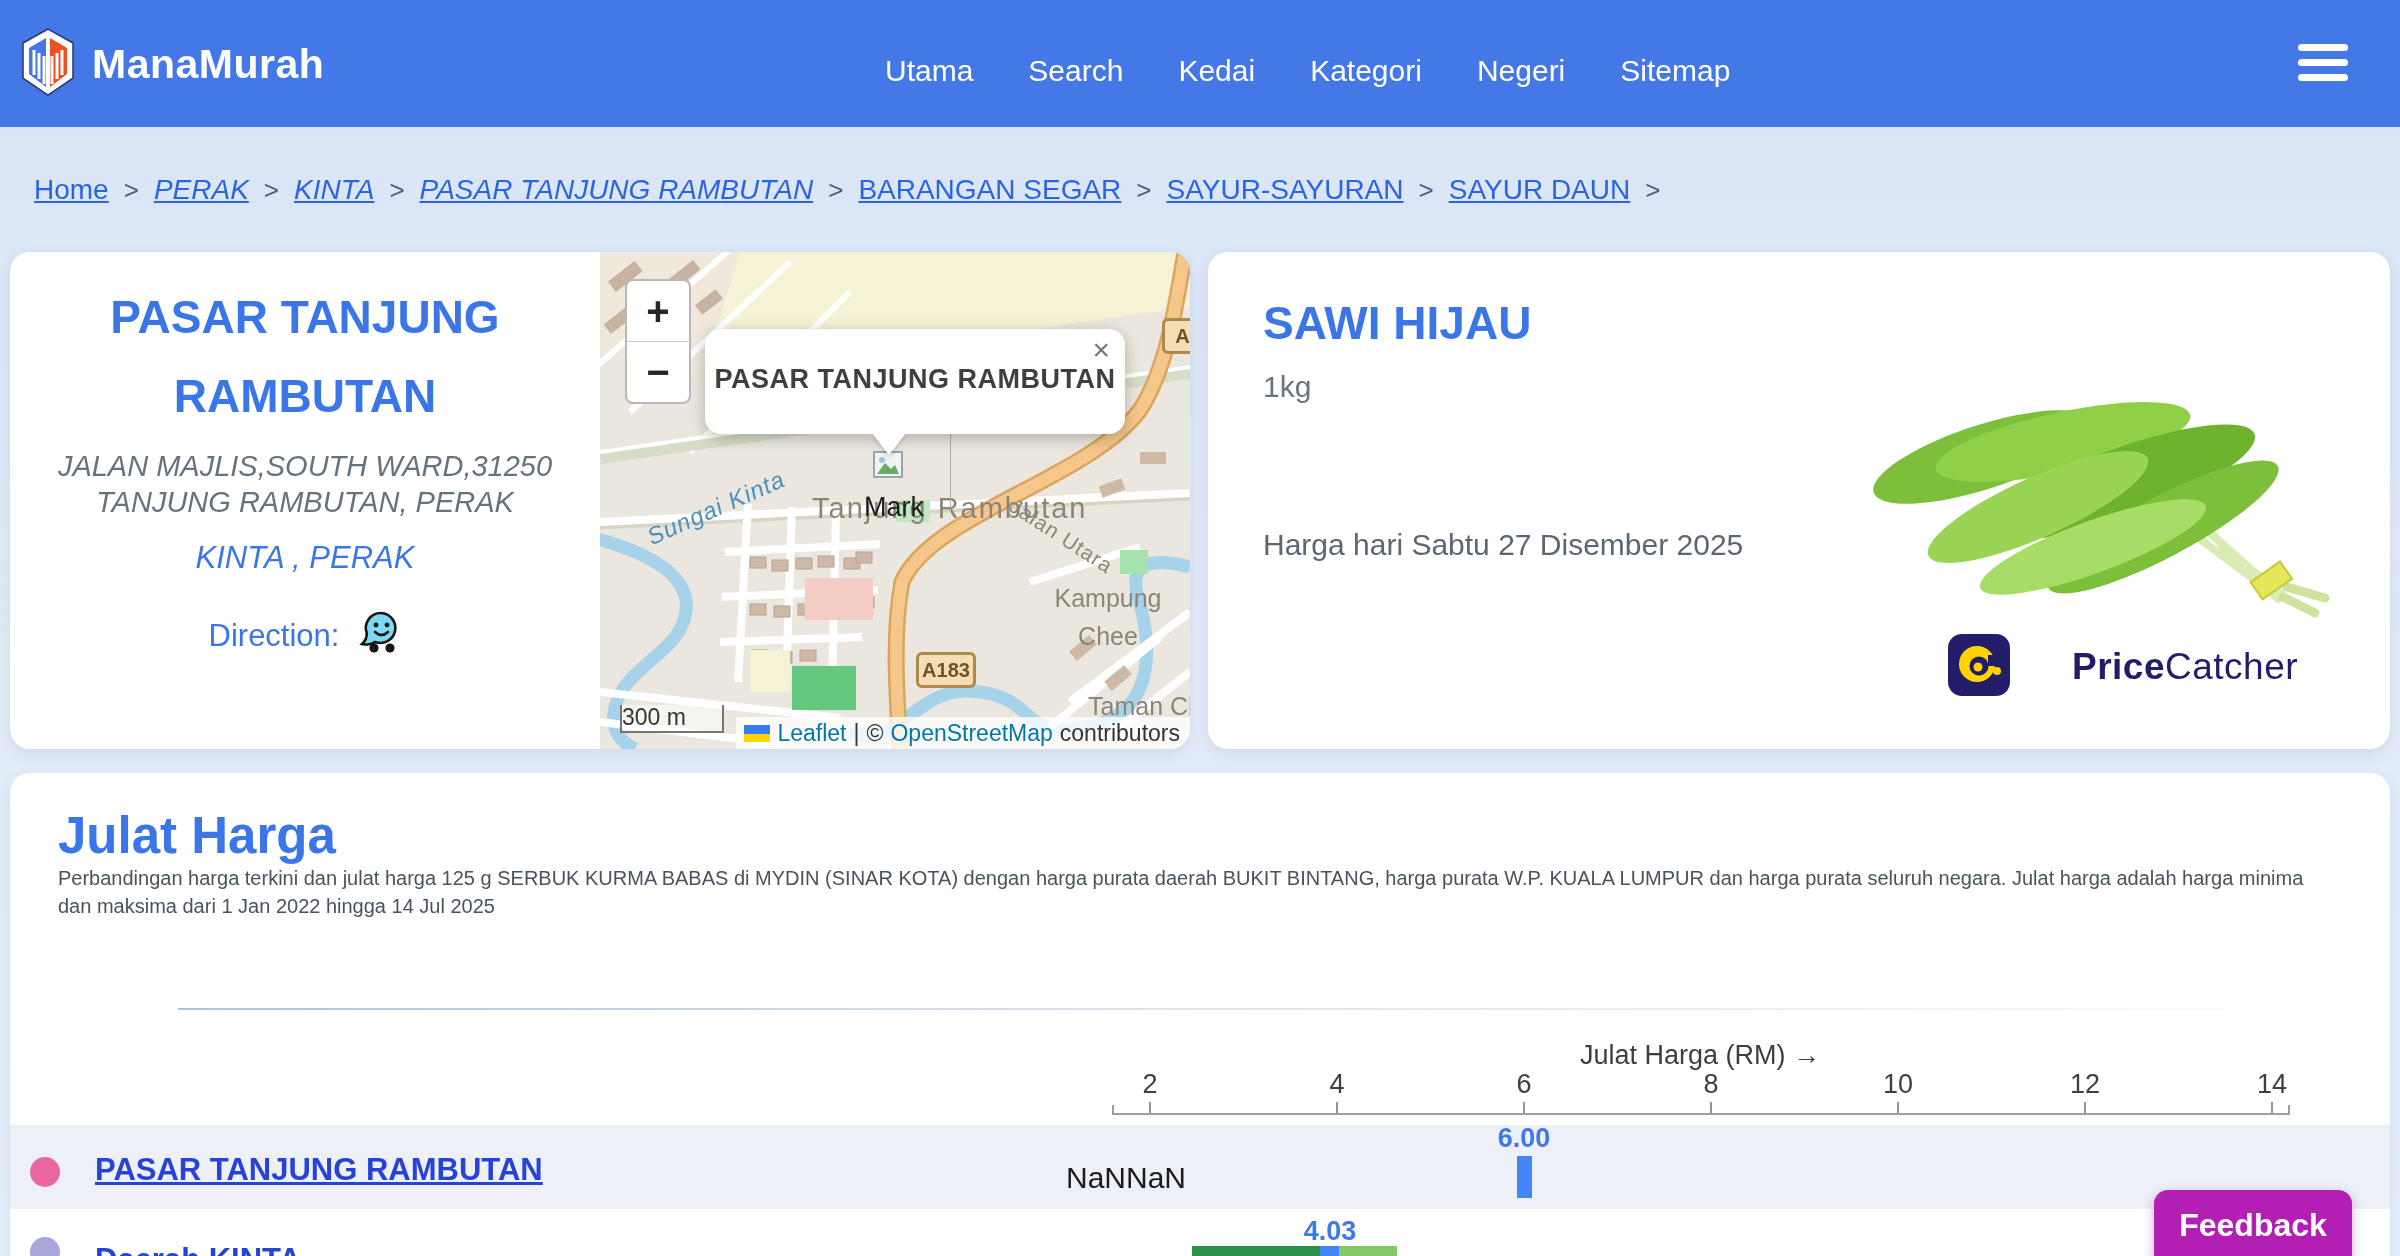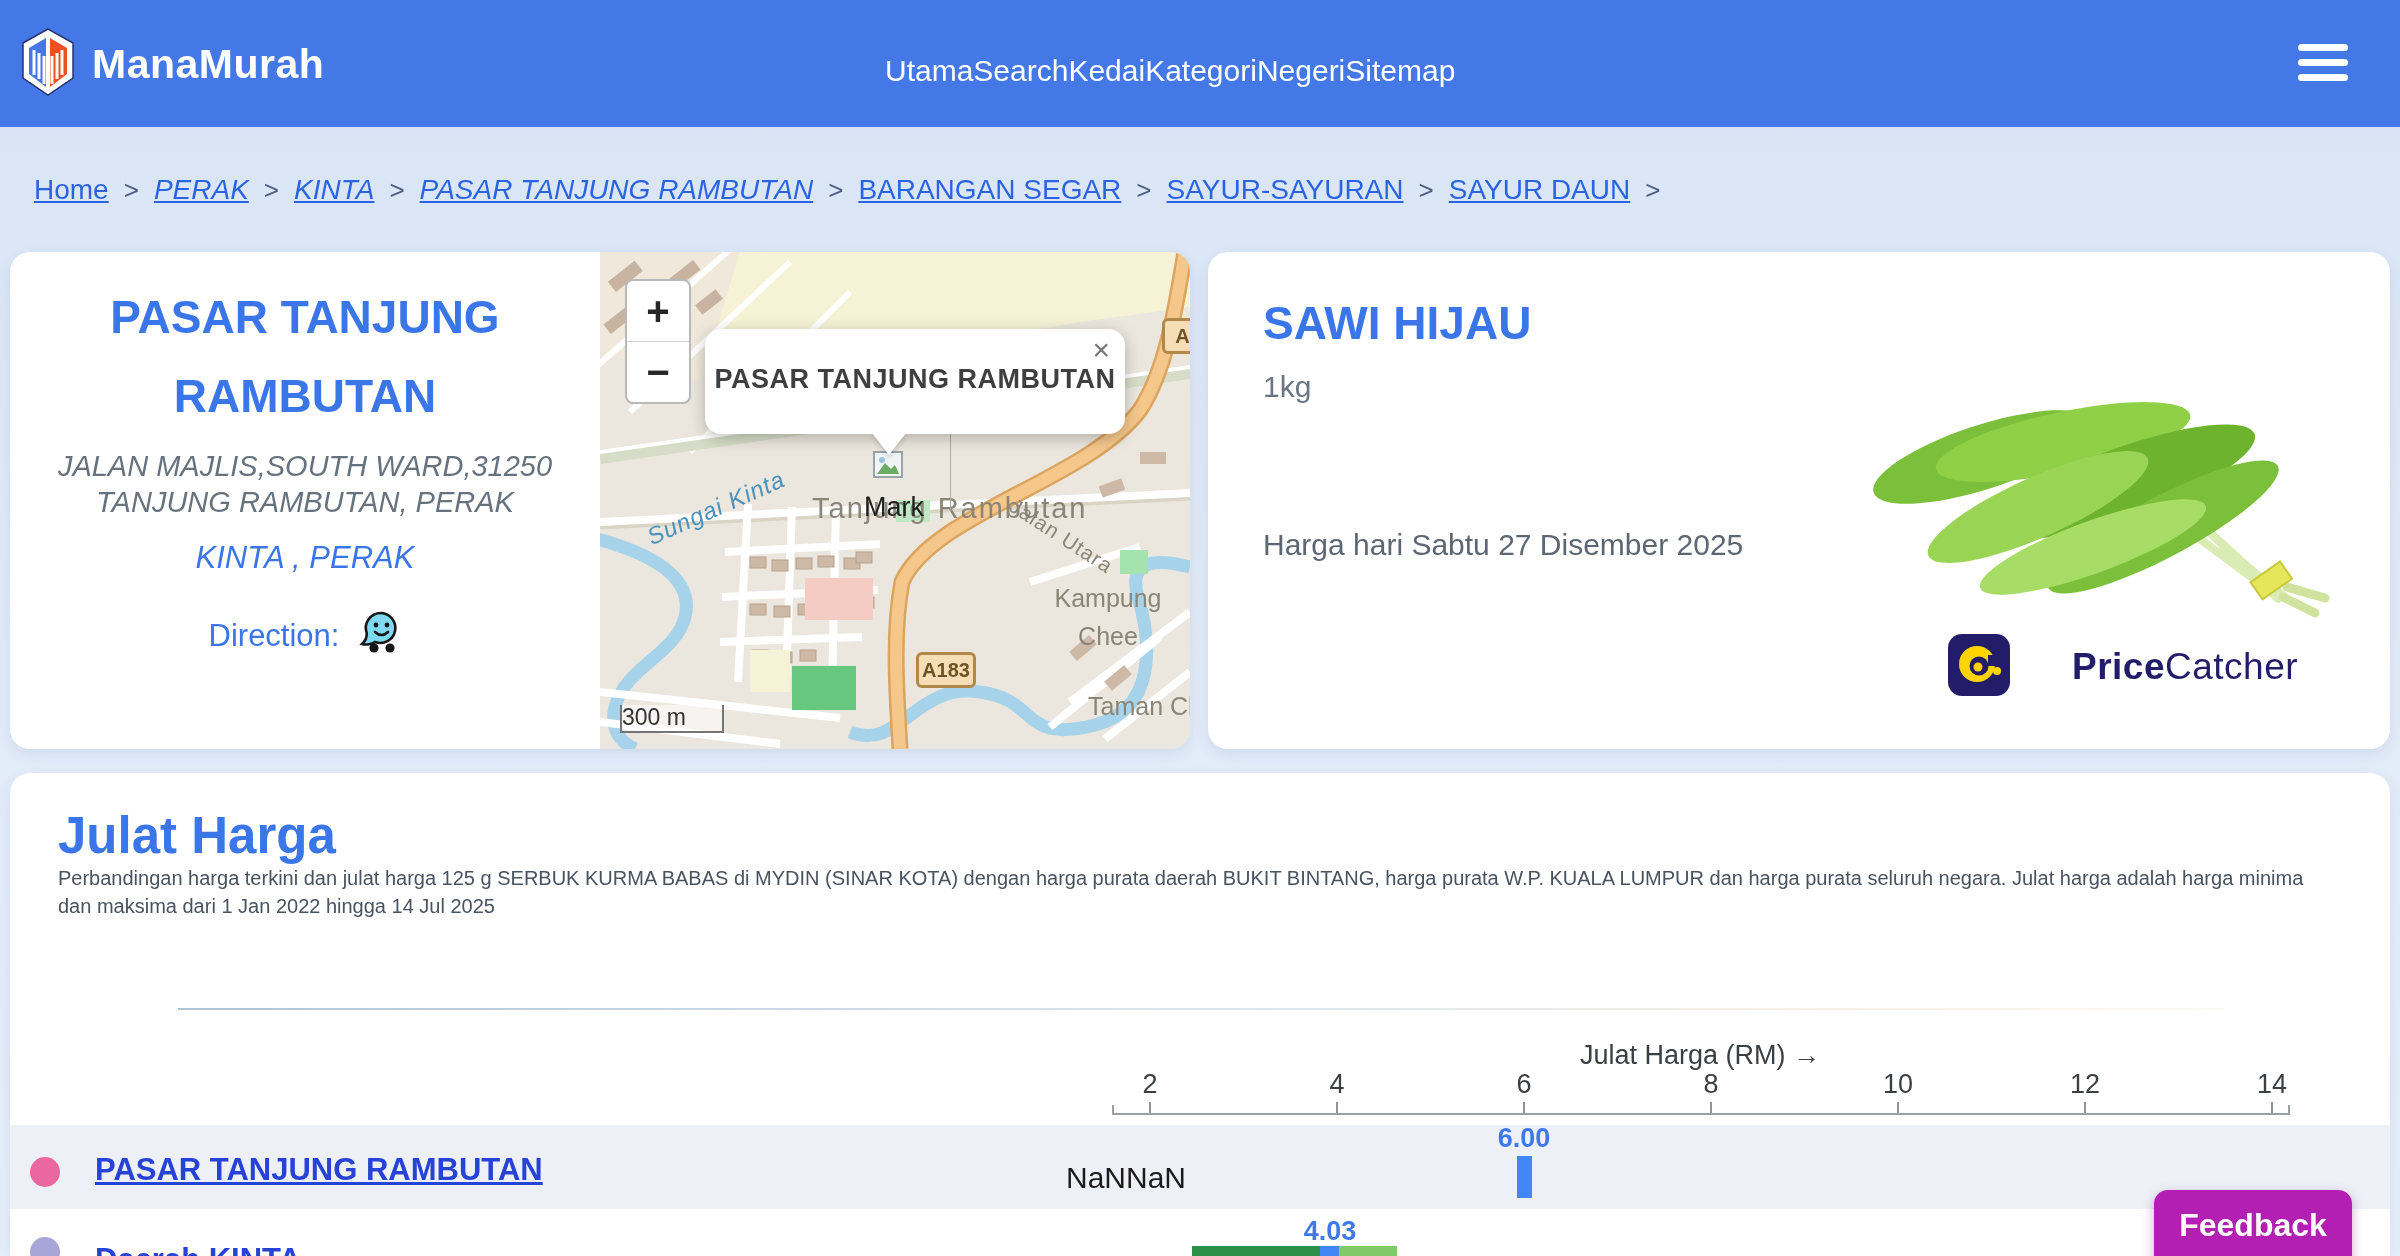--- a/index.html
+++ b/index.html
@@ -5,21 +5,21 @@
   html,body{margin:0;padding:0;}
   body{width:2400px;height:1256px;overflow:hidden;position:relative;
        font-family:"Liberation Sans", sans-serif;background:#dbe6f6;}
   .page{position:absolute;inset:0;width:2400px;height:1256px;overflow:hidden;
         background:linear-gradient(180deg,#d7e3f5 0%,#e1eaf8 45%,#e7effb 100%);}
 
   
   .navbar{position:absolute;left:0;top:0;width:2400px;height:127px;background:#4378e6;z-index:30;}
   .brand{position:absolute;left:22px;top:28px;display:flex;align-items:center;gap:18px;}
   .brand-text{font-size:41px;font-weight:700;color:#fff;letter-spacing:.5px;}
-  .nav-links{position:absolute;left:885px;top:0;height:142px;display:flex;align-items:center;}
+  .nav-links{position:absolute;left:885px;top:0;height:142px;display:flex;align-items:center;gap:55px;}
   .nav-link{color:#fff;font-size:30px;font-weight:500;cursor:pointer;white-space:nowrap;}
   .hamburger{position:absolute;left:2298px;top:44px;width:50px;display:flex;flex-direction:column;gap:8px;cursor:pointer;}
   .hamburger span{display:block;height:7px;border-radius:4px;background:#fff;}
 
   
   .breadcrumb{position:absolute;left:34px;top:174px;display:flex;align-items:center;gap:15px;font-size:28px;z-index:5;}
   .bc-link{color:#2b64e3;text-decoration:underline;cursor:pointer;white-space:nowrap;}
   .bc-link.it{font-style:italic;}
   .bc-sep{color:#4d5d82;font-size:26px;}
 
@@ -304,20 +304,31 @@
       <div class="marker-img">
         <svg width="32" height="30" viewBox="0 0 32 30">
           <rect x="2" y="2" width="28" height="25" fill="#f1f4f5" stroke="#9aa4ab" stroke-width="2"></rect>
           <path d="M5,24 L13,13 L19,19 L23,15 L27,24 Z" fill="#6cab63"></path>
           <circle cx="10" cy="10" r="3" fill="#9cc3de"></circle>
         </svg>
       </div>
       <div class="marker-alt">Mark</div>
 
       <div class="scalebar">300 m</div>
+      <div class="attrib">
+        <span class="flag">
+            <span class="t"></span>
+            <span class="b"></span>
+          </span>
+        <a>Leaflet</a>
+        <span>|</span>
+        <span>©</span>
+        <a>OpenStreetMap</a>
+        <span>contributors</span>
+      </div>
     </div>
   </div>
 
   <div class="card card-product">
     <div class="prod-name">SAWI HIJAU</div>
     <div class="prod-unit">1kg</div>
     <div class="prod-date">Harga hari Sabtu 27 Disember 2025</div>
 
     <div class="veg">
       <svg width="470" height="245" viewBox="0 0 470 245">

